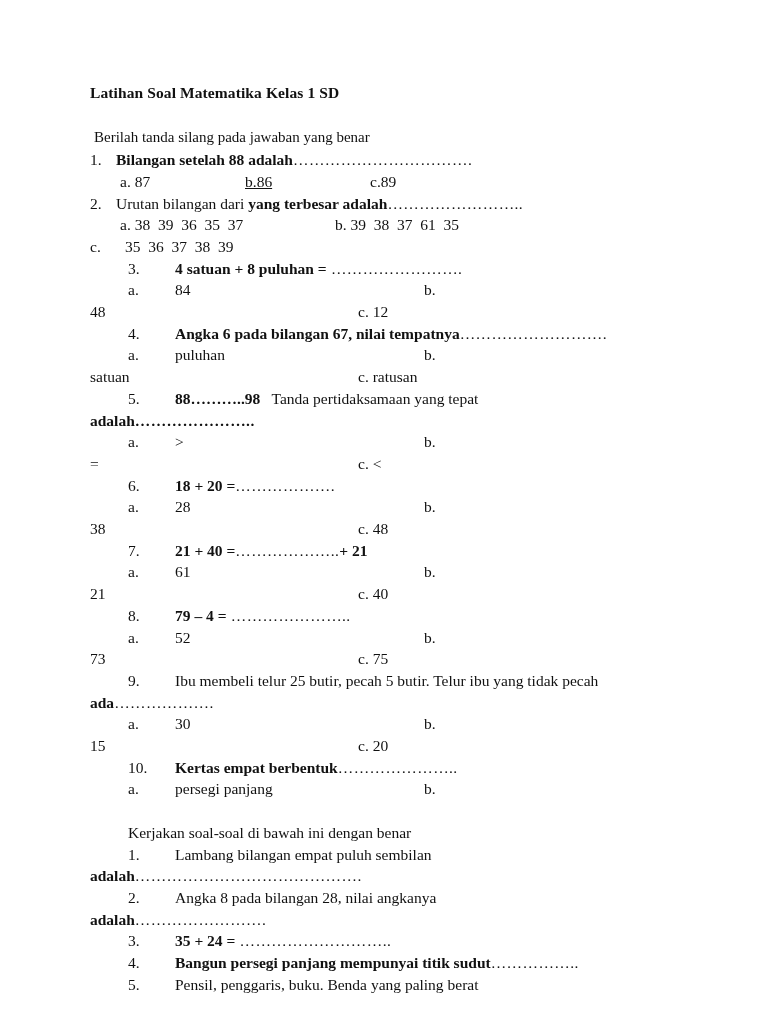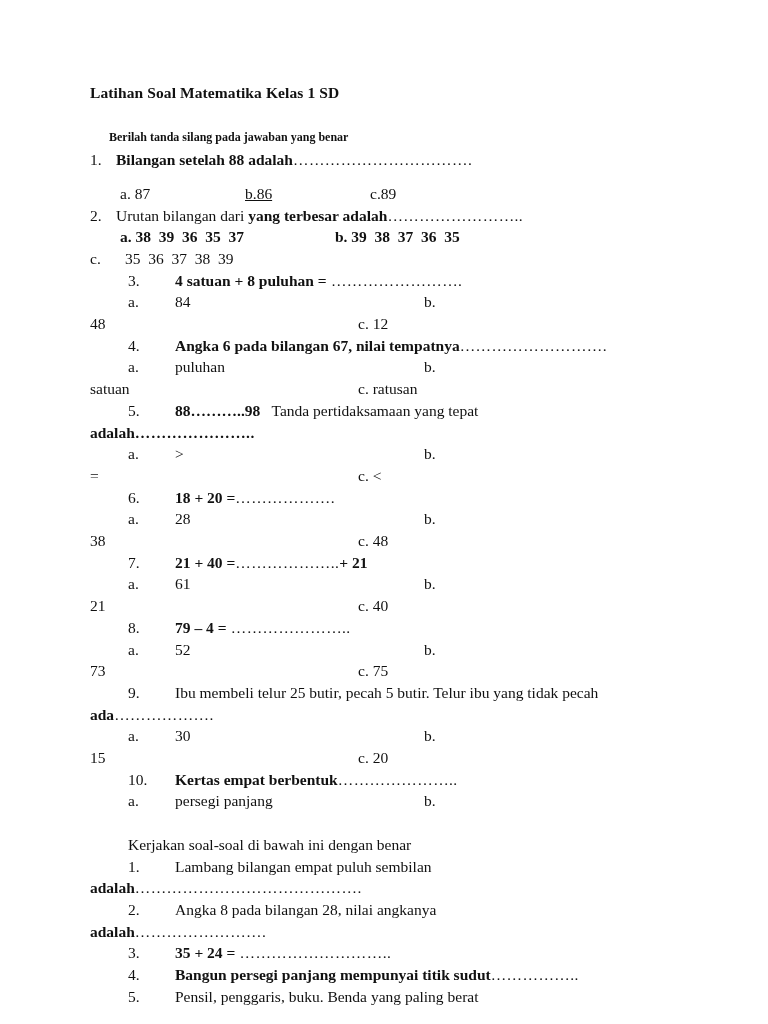--- a/index.html
+++ b/index.html
@@ -31,24 +31,23 @@
 
   .doc-title {
     font-size: 15.5px;
     font-weight: bold;
     letter-spacing: 0.1px;
     margin: 0 0 24px 0;
     line-height: 1.2;
   }
 
   .instruction {
-    font-size: 12px;
+    font-size: 15px;
     line-height: 21.5px;
-    margin: 0 0 1px 19px;
-    font-weight: bold;
+    margin: 0 0 1px 4px;
   }
 
   
   .line {
     font-size: 15.5px;
     line-height: 21.7px;
     white-space: pre-wrap;
     position: relative;
   }
 
@@ -62,31 +61,29 @@
   .qnum {
     flex: 0 0 auto;
     width: 26px;
   }
   .qtext { flex: 1 1 auto; }
 
   
   .opts3 {
     display: flex;
     padding-left: 30px;
-    margin-top: 12px;
   }
   .opts3 .oa { flex: 0 0 125px; }
   .opts3 .ob { flex: 0 0 125px; text-decoration: underline; }
   .opts3 .oc { flex: 0 0 auto; }
 
   
   .opts2 {
     display: flex;
     padding-left: 30px;
-    font-weight: bold;
   }
   .opts2 .oa { flex: 0 0 215px; }
   .opts2 .ob { flex: 0 0 auto; }
 
   
   .optc-left {
     display: flex;
   }
   .optc-left .lbl { flex: 0 0 35px; }
 
@@ -162,21 +159,21 @@
       <span class="ob">b.86</span>
       <span class="oc">c.89</span>
     </div>
 
     <div class="line qrow">
       <span class="qnum">2.</span>
       <span class="qtext"><span>Urutan bilangan dari </span><span class="bold">yang terbesar adalah</span><span class="dots">……………………..</span></span>
     </div>
     <div class="line opts2">
       <span class="oa">a. 38  39  36  35  37</span>
-      <span class="ob">b. 39  38  37  36  35</span>
+      <span class="ob">b. 39  38  37  61  35</span>
     </div>
     <div class="line optc-left">
       <span class="lbl">c.</span>
       <span>35  36  37  38  39</span>
     </div>
 
     <div class="indent">
 
       <div class="line q-ind">
         <span class="qnum">3.</span>

